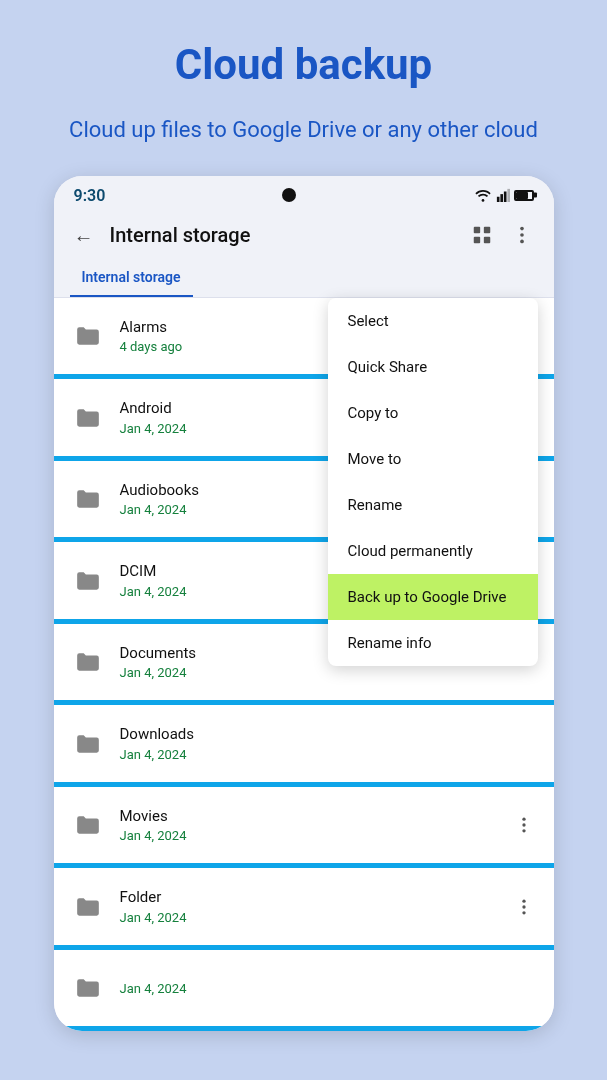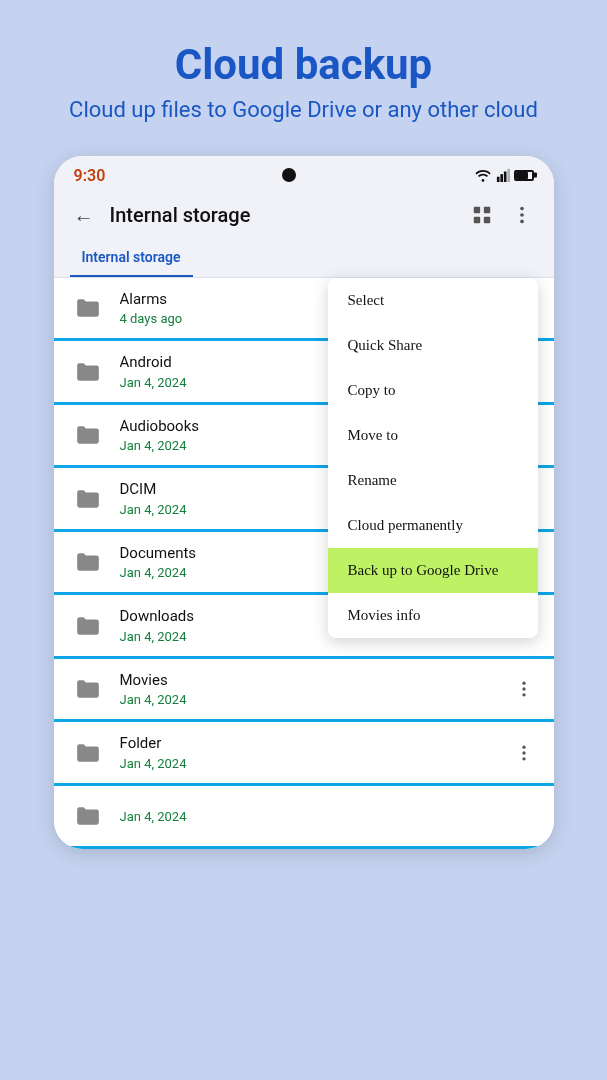--- a/index.html
+++ b/index.html
@@ -17,21 +17,21 @@
     .header-section {
       width: 100%;
       padding: 40px 40px 20px;
       text-align: center;
     }
 
     .main-title {
       font-size: 42px;
       font-weight: 700;
       color: #1a56c4;
-      margin-bottom: 6px;
+      margin-bottom: 26px;
     }
 
     .subtitle {
       font-size: 22px;
       color: #1a56c4;
       font-weight: 400;
       line-height: 1.4;
     }
 
     .phone-container {
@@ -47,21 +47,21 @@
       background: #f0f2f8;
       padding: 10px 20px 6px;
       display: flex;
       justify-content: space-between;
       align-items: center;
     }
 
     .time {
       font-size: 16px;
       font-weight: 600;
-      color: #c2410c;
+      color: #0c4a6e;
     }
 
     .camera-dot {
       width: 14px;
       height: 14px;
       background: #111;
       border-radius: 50%;
     }
 
     .status-icons {
@@ -161,22 +161,22 @@
     }
 
     .file-list {
       background: #fff;
       position: relative;
     }
 
     .file-item {
       display: flex;
       align-items: center;
-      padding: 12px 16px;
-      border-bottom: 3px solid #0ea5e9;
+      padding: 20px 16px;
+      border-bottom: 5px solid #0ea5e9;
       position: relative;
     }
 
     .folder-icon {
       width: 36px;
       height: 36px;
       display: flex;
       align-items: center;
       justify-content: center;
       color: #555;
@@ -223,21 +223,20 @@
       box-shadow: 0 4px 16px rgba(0,0,0,0.18);
       z-index: 10;
     }
 
     .menu-item {
       padding: 14px 20px;
       font-size: 15px;
       color: #111;
       cursor: pointer;
       background: transparent;
-      font-family: Liberation Serif, serif;
     }
 
     .menu-item.highlighted {
       background: #bef264;
     }
 
     
     .folder-svg {
       width: 26px;
       height: 22px;
@@ -324,21 +323,21 @@
       </div>
 
       <div class="context-menu">
         <div class="menu-item">Select</div>
         <div class="menu-item">Quick Share</div>
         <div class="menu-item">Copy to</div>
         <div class="menu-item">Move to</div>
         <div class="menu-item">Rename</div>
         <div class="menu-item">Cloud permanently</div>
         <div class="menu-item highlighted">Back up to Google Drive</div>
-        <div class="menu-item">Movies info</div>
+        <div class="menu-item">Rename info</div>
       </div>
     </div>
 
     <div class="file-item">
       <div class="folder-icon">
         <svg class="folder-svg" viewBox="0 0 24 20" fill="none">
           <path d="M2 4a2 2 0 0 1 2-2h4l2 2h10a2 2 0 0 1 2 2v10a2 2 0 0 1-2 2H4a2 2 0 0 1-2-2V4z" fill="#888"></path>
         </svg>
       </div>
       <div class="file-info">

